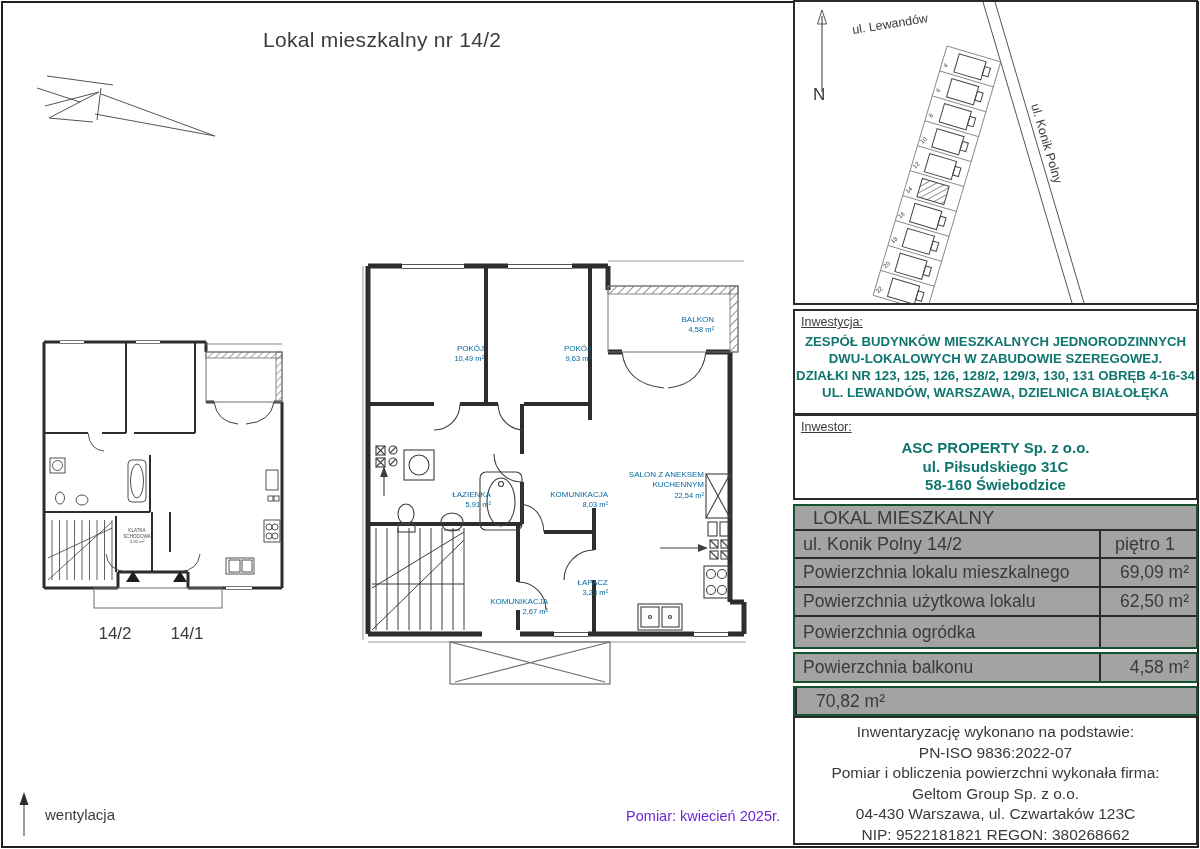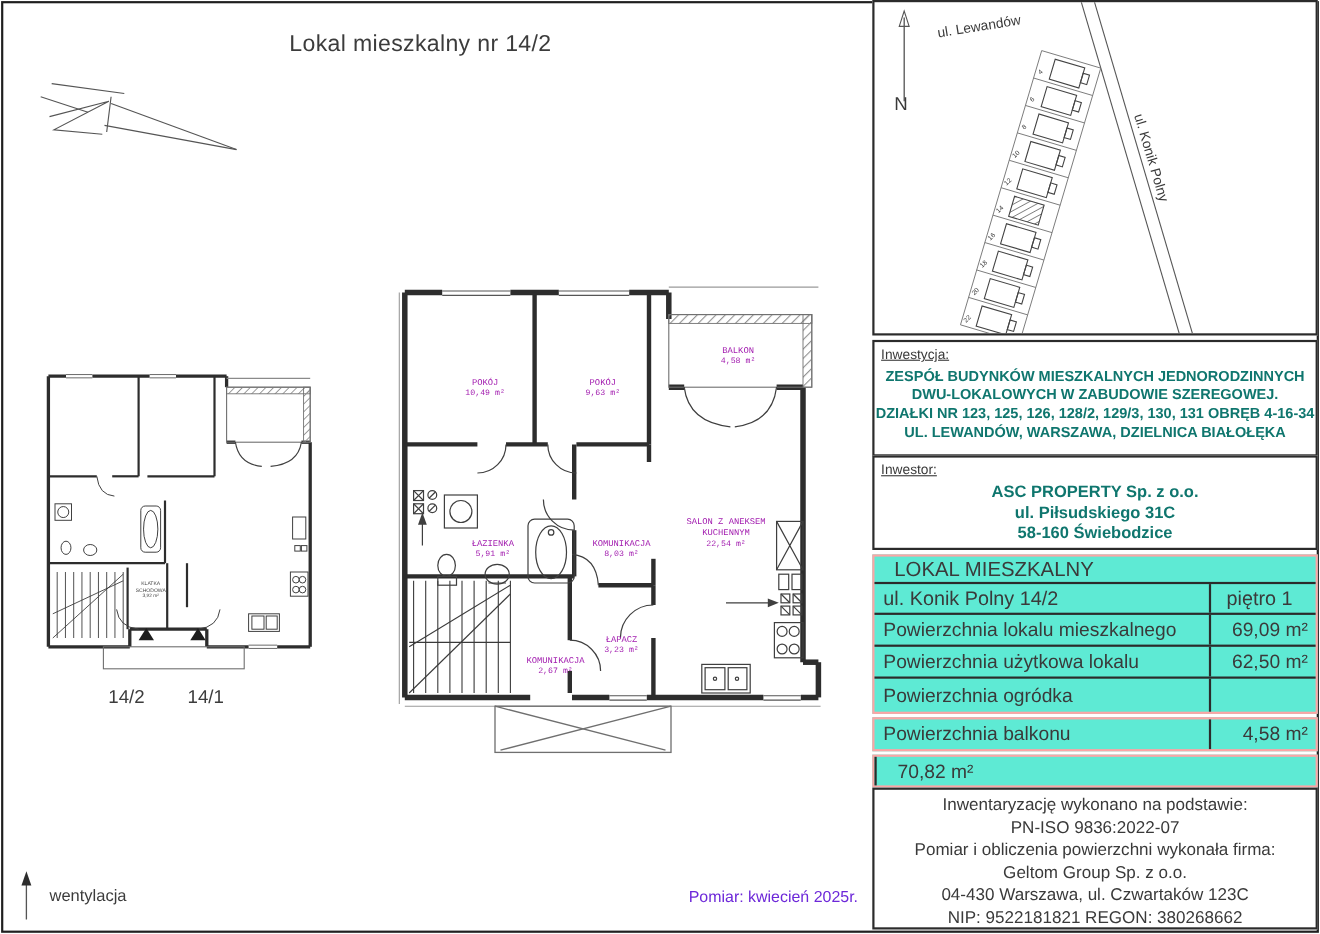--- a/index.html
+++ b/index.html
@@ -9,33 +9,33 @@
   .abs{position:absolute;}
   .box{position:absolute;border:2px solid #2b2b2b;background:#fff;box-sizing:border-box;}
   #page-title{left:263px;top:28px;font-size:21px;color:#3c3c3c;letter-spacing:.3px;}
   
   .blk-label{font-size:12.5px;text-decoration:underline;padding:4px 0 2px 6px;color:#3a3a3a;}
   .blk-lines{text-align:center;font-weight:bold;color:#0f766e;}
   #investment-box .blk-lines{font-size:13.2px;line-height:17px;padding-top:2px;}
   #investor-box .blk-lines{font-size:15px;line-height:18.5px;padding-top:3px;}
   
   .tbl{position:absolute;left:793px;top:504px;width:405px;box-sizing:border-box;}
-  .tblbox{border:2px solid #fca5a5;background:#5eead4;box-sizing:border-box;}
+  .tblbox{border:2px solid #14532d;background:#a3a3a3;box-sizing:border-box;}
   .trow{display:flex;align-items:center;border-bottom:2px solid #2b2b2b;box-sizing:border-box;}
   .trow:last-child{border-bottom:none;}
   .tlabel{flex:1;font-size:17.5px;padding-left:8px;white-space:nowrap;overflow:hidden;}
   .tvalue{width:97px;border-left:2px solid #2b2b2b;font-size:17.5px;text-align:right;
           padding-right:7px;box-sizing:border-box;align-self:stretch;display:flex;
           align-items:center;justify-content:flex-end;}
   .theader{font-size:18.5px;padding-left:18px;}
   .small-sub{font-size:13px;}
   
   #survey-box{text-align:center;font-size:15.5px;line-height:20.5px;padding-top:4px;}
   
-  .rlabel{position:absolute;text-align:center;color:#a21caf;line-height:1.3;font-family:Liberation Mono, monospace;}
+  .rlabel{position:absolute;text-align:right;color:#0369a1;line-height:1.3;}
   .rlabel .rname{font-size:8px;}
   .rlabel .rarea{font-size:7.5px;}
   .tinylabel{position:absolute;text-align:center;color:#4a4a4a;line-height:1.2;}
   .tinylabel .tl1{font-size:4.6px;}
   .tinylabel .tl2{font-size:4.4px;}
   .unitlabel{position:absolute;font-size:17px;color:#3c3c3c;text-align:center;width:60px;}
   #vent-text{left:45px;top:806px;font-size:15px;color:#3c3c3c;}
   #pomiar{left:555px;top:808px;width:225px;text-align:right;font-size:14.5px;color:#6d28d9;}
   svg{display:block;}
 </style>

